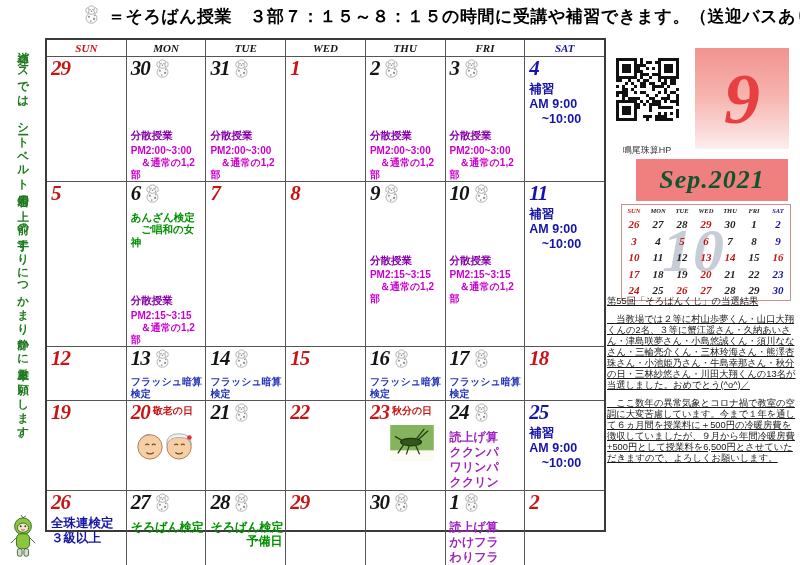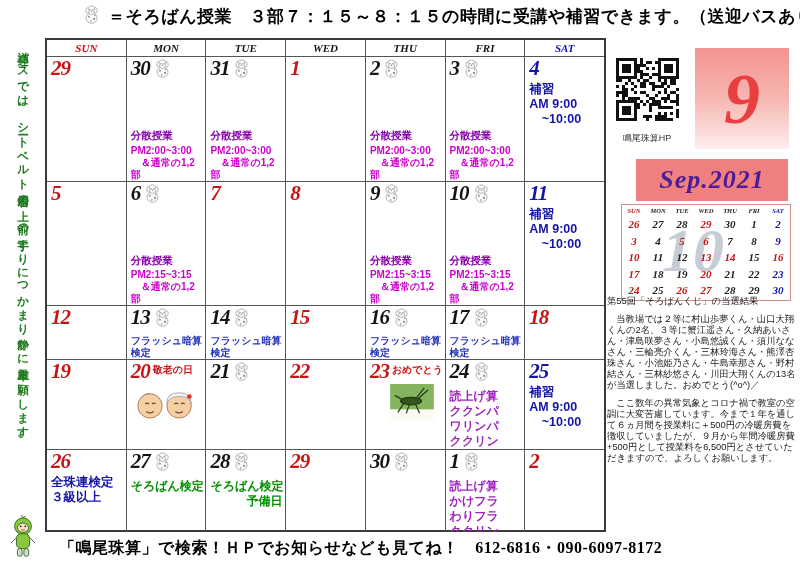--- a/index.html
+++ b/index.html
@@ -34,37 +34,37 @@
   .ev-flash{color:#2233b8;font-size:10px;}
   .ev-blue-lg{color:#1414a8;font-size:12.5px;line-height:1.2;}
   .ev-green{color:#009000;font-size:10.5px;}
   .ev-green-lg{color:#009000;font-size:12px;}
   .ev-purple-lg{color:#a020c0;font-size:12px;line-height:1.25;}
   .cell-img{margin:2px 0 0 6px;}
   .cell-img.right{margin-left:22px;}
   
   .right-panel{position:absolute;left:606px;top:38px;width:194px;height:527px;}
   .qr-wrap{position:absolute;left:5px;top:20px;width:72px;text-align:center;}
-  .qr-cap{font:9px "Liberation Sans",sans-serif;color:#333;margin-top:7px;}
+  .qr-cap{font:9px "Liberation Sans",sans-serif;color:#333;margin-top:19px;}
   .nine-box{position:absolute;left:89px;top:10px;width:94px;height:101px;
             background:linear-gradient(180deg,#f29390 0%,#f7b6b1 50%,#fdeeee 100%);
             display:flex;align-items:center;justify-content:center;}
   .nine{font:italic bold 72px "Liberation Serif",serif;color:#e84040;line-height:1;}
   .sep-box{position:absolute;left:30px;top:121px;width:152px;height:42px;background:#f08080;
            display:flex;align-items:center;justify-content:center;}
-  .sep-label{font:italic bold 26px "Liberation Serif",serif;color:#4c1d95;letter-spacing:1px;}
+  .sep-label{font:italic bold 26px "Liberation Serif",serif;color:#14532d;letter-spacing:1px;}
   .mini-cal{position:absolute;left:15px;top:166px;width:170px;height:97px;border:1px solid #cf8f8f;background:#fff;box-sizing:border-box;}
   .mc-watermark{position:absolute;left:40px;top:14px;font:italic bold 62px "Liberation Serif",serif;color:#c7cdd6;z-index:0;line-height:1;}
   .mc-head{display:flex;height:11px;position:relative;z-index:1;}
   .mc-wd{flex:1;text-align:center;font:italic bold 6.5px "Liberation Serif",serif;line-height:11px;}
   .mc-row{display:flex;height:16.6px;position:relative;z-index:1;}
   .mc-d{flex:1;text-align:center;font:italic bold 11px "Liberation Serif",serif;line-height:16px;}
   .mc-r{color:#c81414;} .mc-k{color:#222;} .mc-b{color:#1414a8;}
   .news{position:absolute;left:1px;top:258px;width:192px;}
-  .news p{font:9.3px "Liberation Sans","DejaVu Sans",sans-serif;line-height:1.18;color:#181818;margin:0 0 7px 0;}
+  .news p{font:9.3px "Liberation Sans","DejaVu Sans",sans-serif;line-height:1.18;color:#181818;margin:0 0 7px 0;text-decoration:underline;}
   
   .footer{position:absolute;left:45px;top:532px;width:755px;height:33px;display:flex;align-items:center;background:#fff;}
   .footer-text{font:bold 16px "Liberation Serif",serif;margin-left:14px;letter-spacing:.5px;white-space:nowrap;}
 </style>
 </head>
 <body>
 
 <div class="page">
 
   <div class="top-header">
@@ -259,20 +259,22 @@
                     <circle cx="11" cy="7.4" r=".9"></circle>
                     <circle cx="15" cy="7.4" r=".9"></circle>
                     <circle cx="13" cy="9.6" r="1"></circle>
                     <circle cx="9.5" cy="17" r="1.3"></circle>
                     <circle cx="16.5" cy="20" r="1.5"></circle>
                     <circle cx="12" cy="23" r="1.1"></circle>
                     <circle cx="17.5" cy="15.5" r="1"></circle>
                   </g>
                 </svg></span>
             </div>
+            <div class="ev ev-green">あんざん検定
+　ご唱和の女神</div>
             <div class="ev ev-purple">分散授業</div>
             <div class="ev ev-magenta">PM2:15~3:15
 　＆通常の1,2部</div>
           </div>
           <div class="cell">
             <div class="cell-head">
               <span class="day-num num-red">7</span>
             </div>
           </div>
           <div class="cell">
@@ -498,21 +500,21 @@
             </div>
           </div>
           <div class="cell">
             <div class="cell-head">
               <span class="day-num num-red">22</span>
             </div>
           </div>
           <div class="cell">
             <div class="cell-head">
               <span class="day-num num-red">23</span>
-              <span class="holiday-label">おめでとう</span>
+              <span class="holiday-label">秋分の日</span>
             </div>
             <div class="cell-img right"><span style="display:inline-block"><svg viewBox="0 0 46 38" width="44" height="36">
                   <rect width="46" height="27" fill="#84b55e"></rect>
                   <rect y="27" width="46" height="11" fill="#fbfbf4"></rect>
                   <g stroke="#203a10" stroke-width="1.3" fill="none">
                     <ellipse cx="22" cy="18" rx="11" ry="4" fill="#35551d"></ellipse>
                     <path d="M30 15 L40 6 M28 14 L36 4"></path>
                     <path d="M14 21 L8 30 M20 22 L17 31 M27 22 L31 31"></path>
                     <path d="M12 16 L5 12"></path>
                   </g>
@@ -875,22 +877,19 @@
             <div class="mc-d mc-r">26</div>
             <div class="mc-d mc-r">27</div>
             <div class="mc-d mc-k">28</div>
             <div class="mc-d mc-k">29</div>
             <div class="mc-d mc-b">30</div>
           </div>
         </div>
     </div>
     <div class="news">
         <p>第55回「そろばんくじ」の当選結果</p>
-        <p>　当教場では２等に村山歩夢くん・山口大翔くんの2名、３等に蟹江遥さん・久納あいさん・津島咲夢さん・小島悠誠くん・須川ななさん・三輪亮介くん・三林玲海さん・熊澤杏珠さん・小池姫乃さん・牛島幸那さん・野村結さん・三林紗悠さん・川田大翔くんの13名が当選しました。おめでとう(^o^)／</p>
+        <p>　当教場では２等に村山歩夢くん・山口大翔くんの2名、３等に蟹江遥さん・久納あいさん・津島咲夢さん・小島悠誠くん・須川ななさん・三輪亮介くん・三林玲海さん・熊澤杏珠さん・小池姫乃さん・牛島幸那さん・秋分の日・三林紗悠さん・川田大翔くんの13名が当選しました。おめでとう(^o^)／</p>
         <p>　ここ数年の異常気象とコロナ禍で教室の空調に大変苦慮しています。今まで１年を通して６ヵ月間を授業料に＋500円の冷暖房費を徴収していましたが、９月から年間冷暖房費+500円として授業料を6,500円とさせていただきますので、よろしくお願いします。</p>
       </div>
   </div>
 
-  <div class="footer">
-    <span class="footer-text">「鳴尾珠算」で検索！ＨＰでお知らせなども見てね！　612-6816・090-6097-8172</span>
-  </div>
 
 </div>
 
 </body></html>

